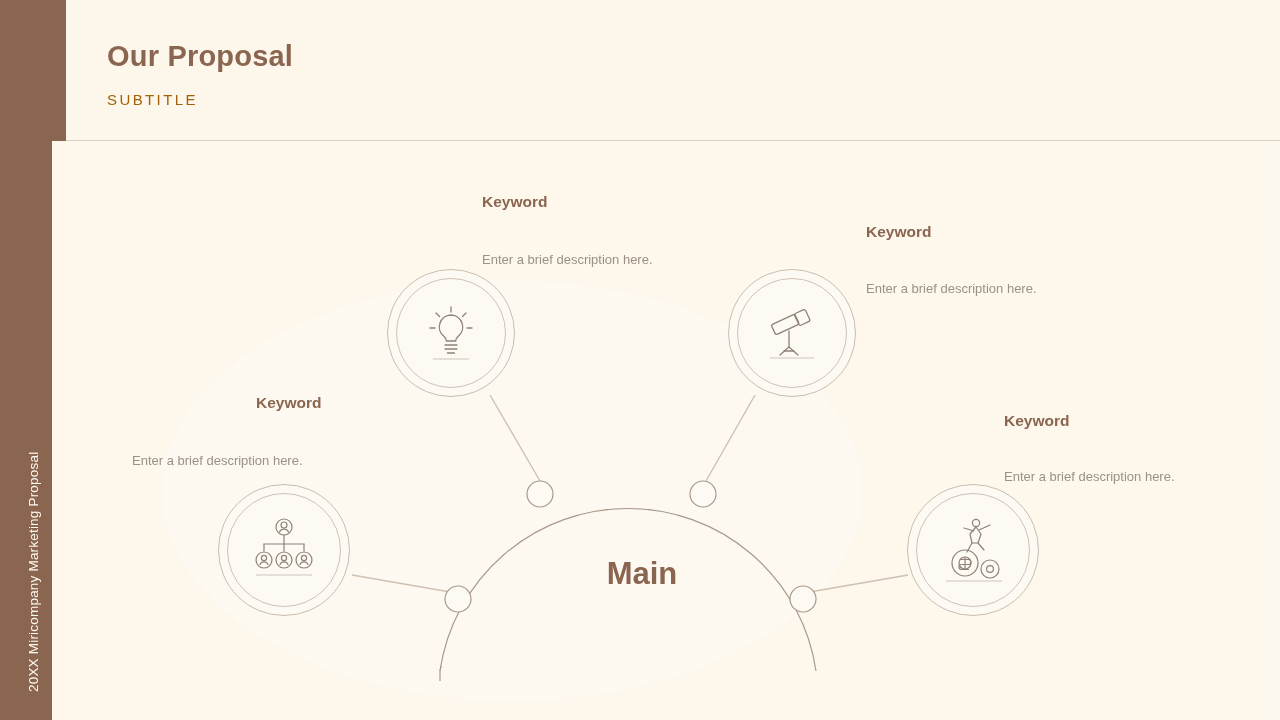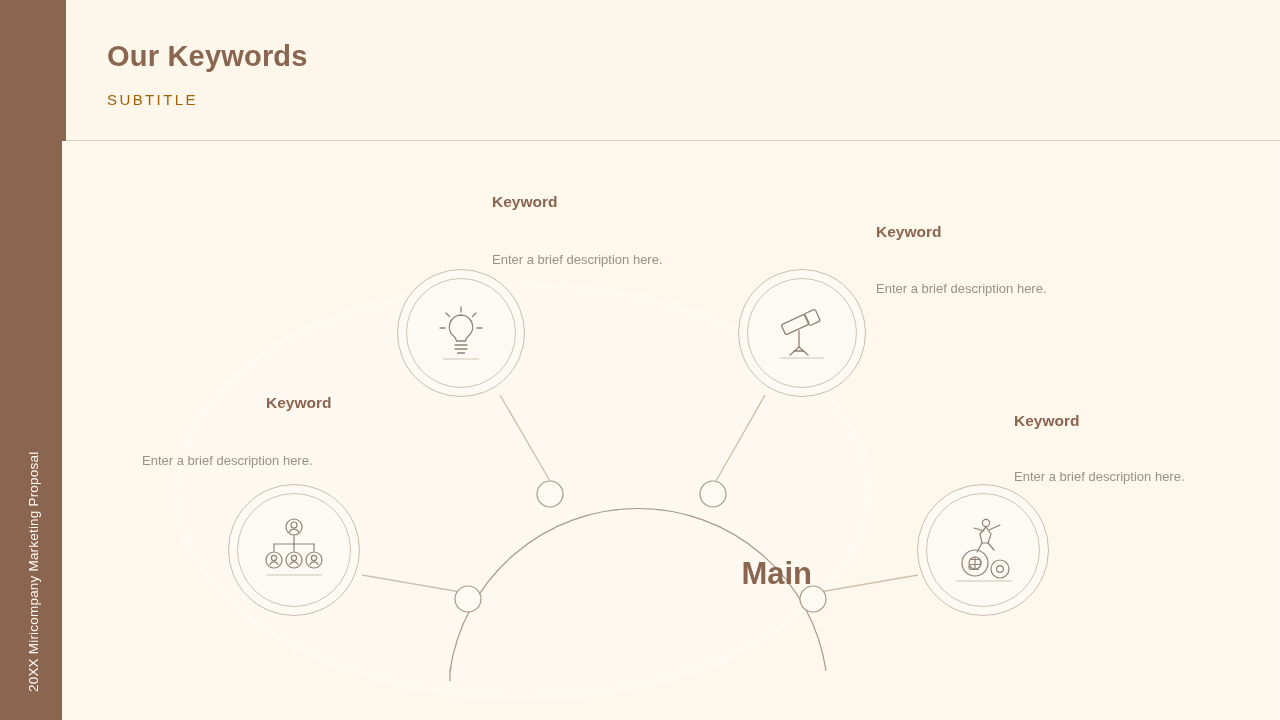--- a/index.html
+++ b/index.html
@@ -54,21 +54,21 @@
     position: absolute;
     left: 41px; top: 91px;
     font-size: 15px;
     color: #a16207;
     letter-spacing: 2.4px;
   }
 
   
   #canvas {
     position: absolute;
-    left: 62px; top: 141px;
+    left: 52px; top: 141px;
     width: 1214px; height: 579px;
     background: linear-gradient(180deg, #fdf7ec 0%, #fdf7ec 100%);
     overflow: hidden;
     text-decoration: underline;
   }
   
   #canvas::before {
     content: "";
     position: absolute;
     left: 110px; top: 140px;
@@ -123,31 +123,31 @@
   #center-label {
     position: absolute;
     left: 430px; top: 415px;
     width: 320px;
     text-align: center;
     font-size: 31px;
     line-height: 36px;
     font-weight: bold;
     color: #8a6550;
   }
-  #center-label span { display: block; text-align: right; }
+  #center-label span { display: block; }
 </style>
 </head>
 <body>
 
 <div id="sidebar">
   <div id="sidebar-label">20XX Miricompany Marketing Proposal</div>
 </div>
 
 <div id="header">
-  <div id="page-title">Our Keywords</div>
+  <div id="page-title">Our Proposal</div>
   <div id="page-subtitle">SUBTITLE</div>
 </div>
 
 <div id="canvas">
 
   <svg id="svg-layer" viewBox="0 0 1214 579" xmlns="http://www.w3.org/2000/svg">
 
     <path d="M 388 530 A 190 190 0 0 1 764 530" fill="none" stroke="#a9998a" stroke-width="1.2"></path>
     <path d="M 388 530 L 389 525" fill="none" stroke="#a9998a" stroke-width="1.2"></path>
 

